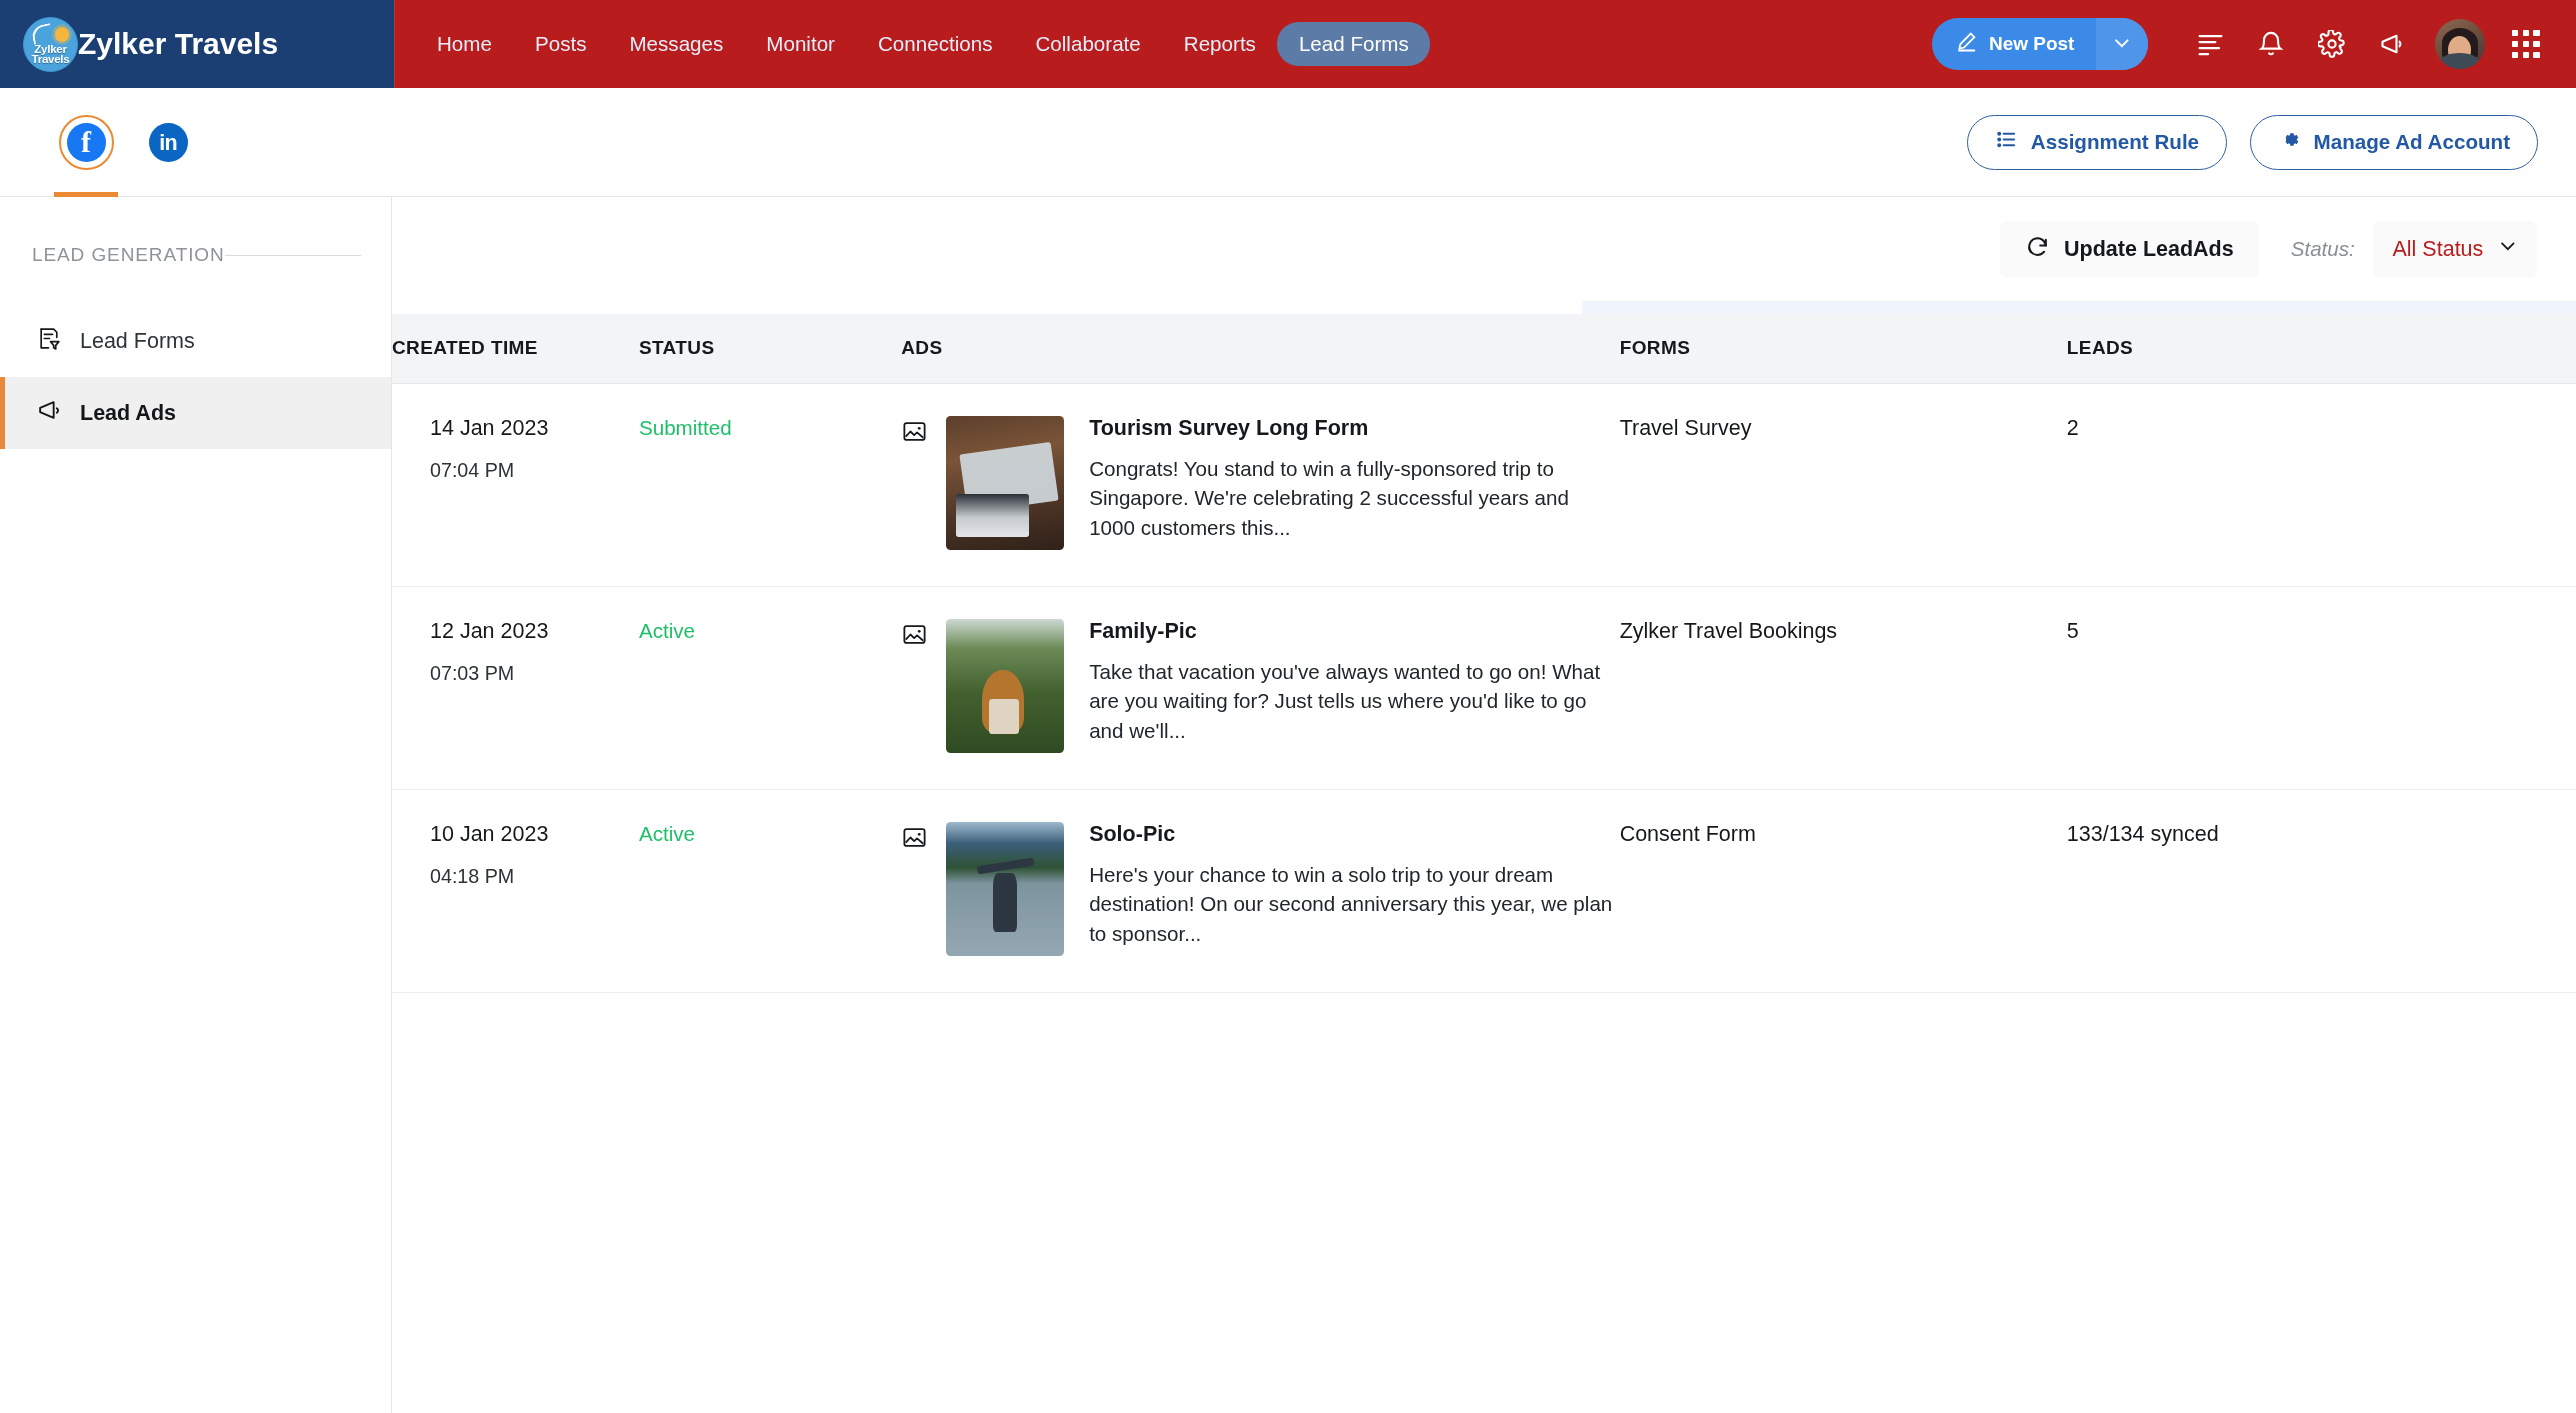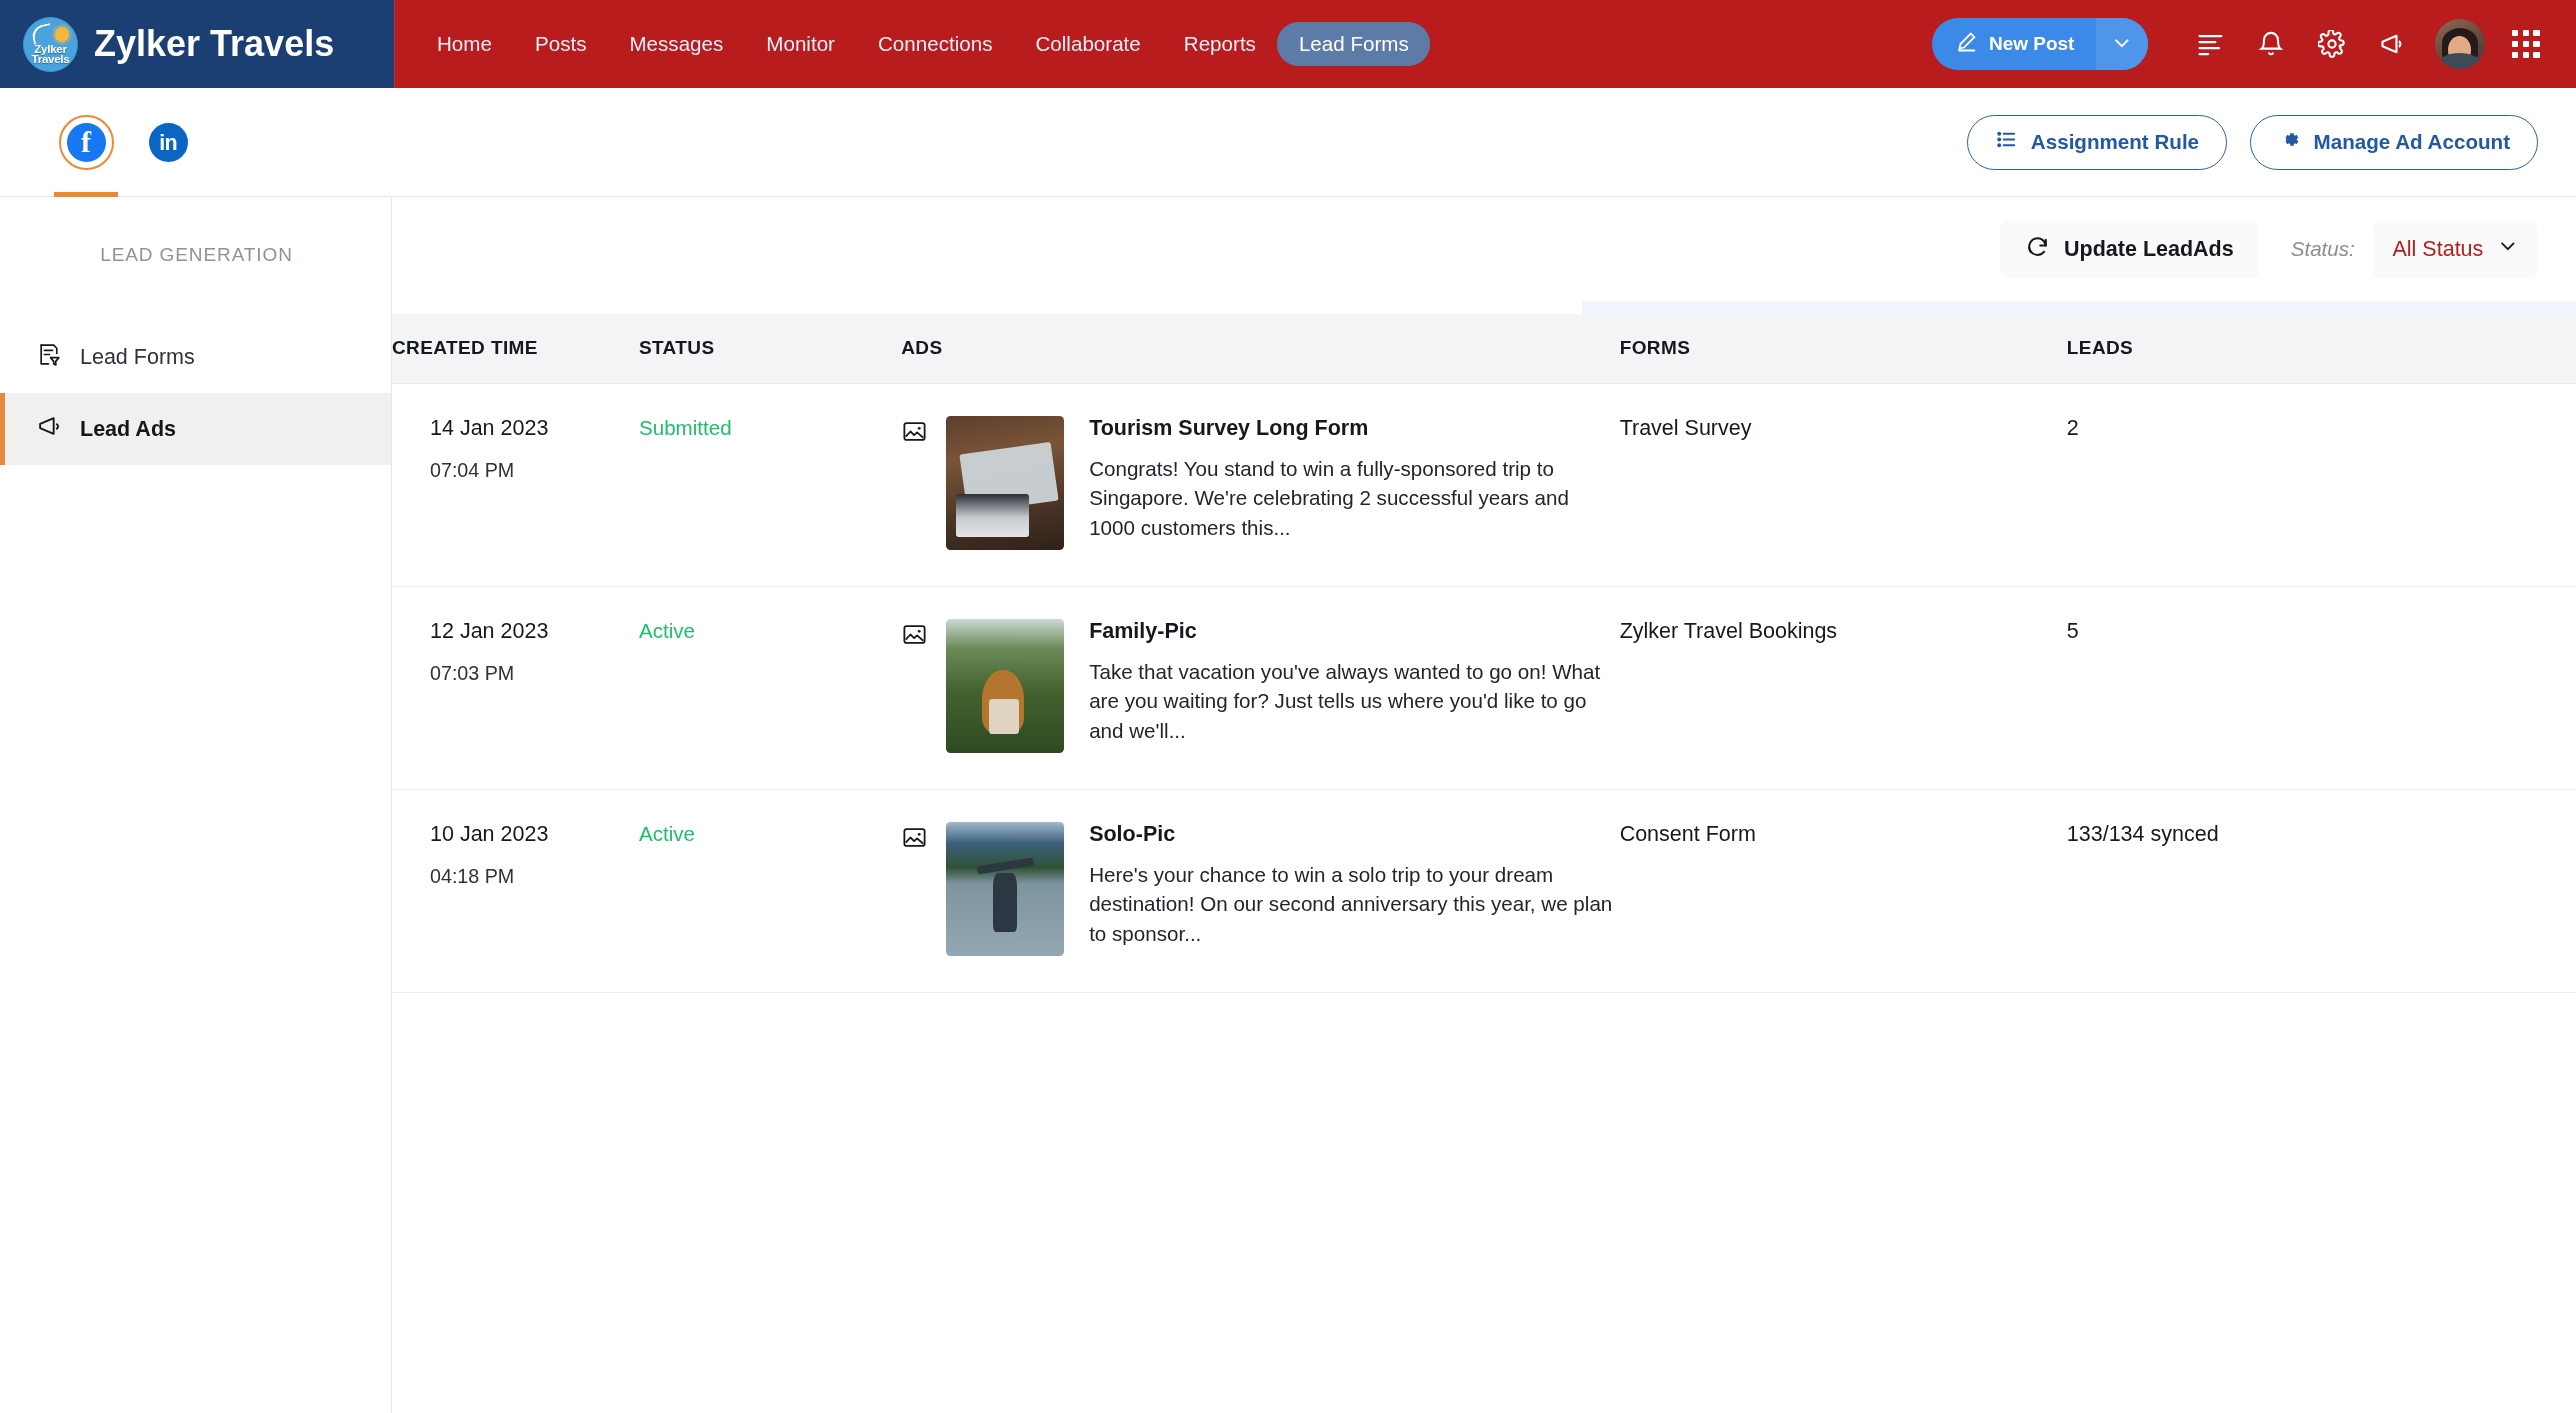--- a/index.html
+++ b/index.html
@@ -48,22 +48,22 @@
     transform: rotate(-12deg);
   }
   .logo .logotext {
     position: absolute; left: 0; right: 0; bottom: 5.4px;
     text-align: center; color: #ffffff;
     font-size: 11.6px; font-weight: bold; line-height: 10.7px;
     letter-spacing: -0.3px;
     text-shadow: 0 0.9px 0.9px rgba(0,0,0,.35);
   }
   .brand-name {
-    color: #ffffff; font-size: 36px; font-weight: bold;
-    margin-left: 16px; white-space: nowrap;
+    color: #ffffff; font-size: 30px; font-weight: bold;
+    margin-left: 0; white-space: nowrap;
   }
   .navlinks { display: flex; align-items: center; margin-left: 21.5px; }
   .navlink {
     color: #e7eefa; font-size: 20.6px; padding: 9.8px 21.5px;
     border-radius: 21.5px; white-space: nowrap; cursor: pointer;
   }
   .navlink.active {
     background: #5c7ba6; color: #ffffff; font-weight: normal;
   }
   .nav-right {
@@ -162,22 +162,22 @@
   }
 
   
   .body-wrap { display: flex; height: 1216px; }
   .sidebar {
     width: 392px; flex: 0 0 392px;
     border-right: 0.9px solid #e3e6ea; background: #ffffff;
     padding-top: 47px;
   }
   .side-section {
-    display: flex; align-items: center; gap: 16px;
-    padding: 0 30px 0 32px; margin-bottom: 39px; flex-direction: column;
+    display: flex; align-items: center; 
+    padding: 0 30px 0 32px; margin-bottom: 39px;
   }
   .side-section .label {
     color: #8e9399; font-size: 19px; letter-spacing: 0.9px; white-space: nowrap;
   }
   .side-section .rule { flex: 1; height: 0.9px; background: #d8dbdf; }
   .side-item {
     display: flex; align-items: center; gap: 18px;
     height: 72px; padding-left: 32px; cursor: pointer;
     border-left: 5.4px solid transparent; color: #2d3338; font-size: 21.5px;
   }

